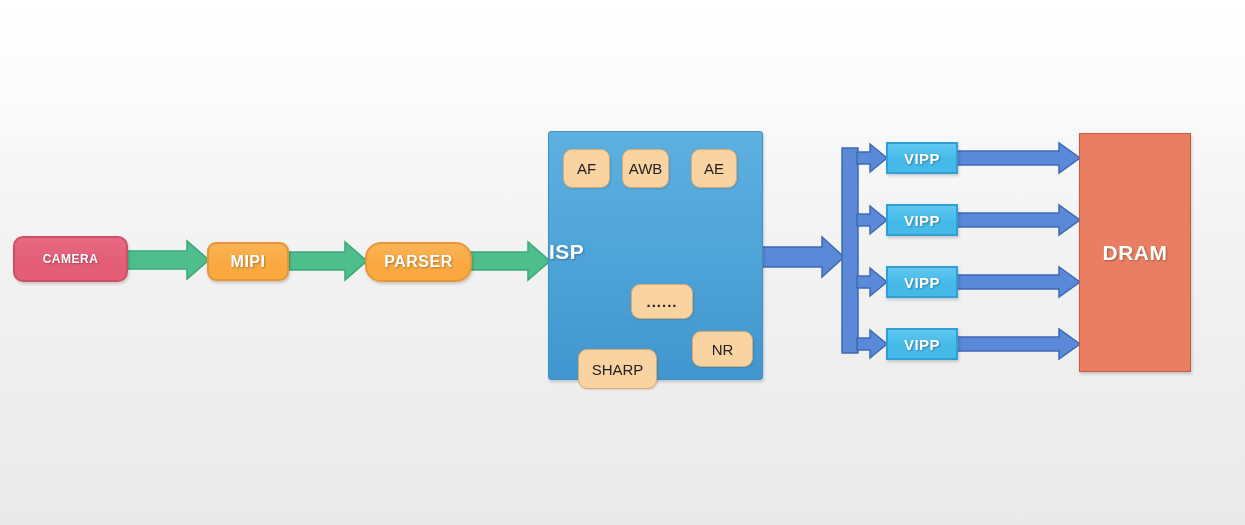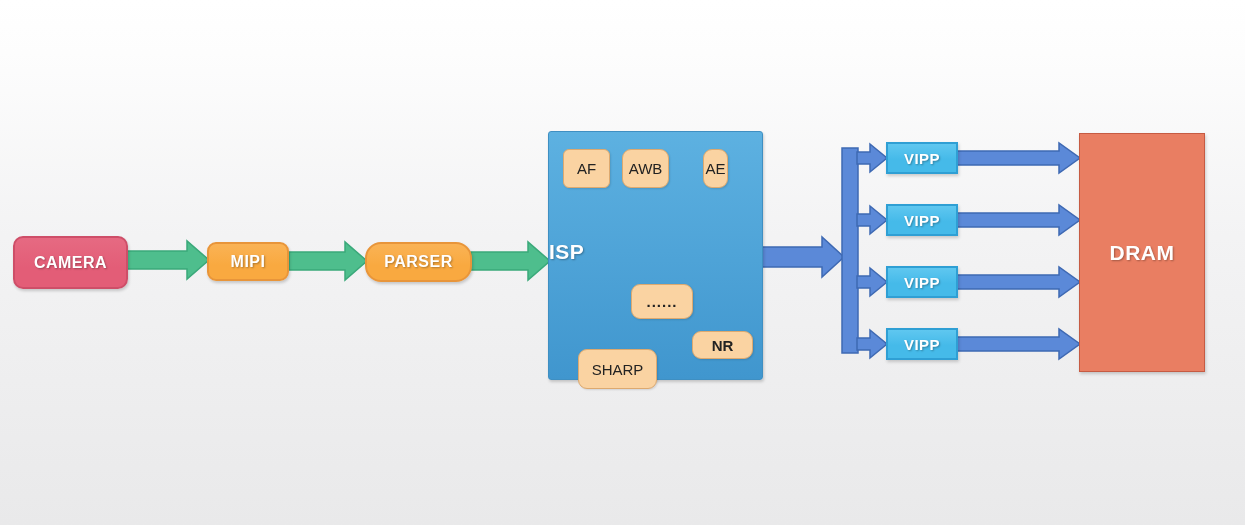--- a/index.html
+++ b/index.html
@@ -32,25 +32,25 @@
     box-shadow: 1px 2px 3px rgba(0,0,0,0.18);
   }
   .node-label {
     color: #ffffff;
     font-weight: bold;
     text-shadow: 1px 1px 2px rgba(0,0,0,0.3);
     letter-spacing: 0.5px;
   }
 
   #camera {
-    left: 13px; top: 236px; width: 115px; height: 53px;
+    left: 13px; top: 236px; width: 115px; height: 46px;
     border-radius: 10px;
     background: linear-gradient(180deg, #e66a82 0%, var(--camera_fill) 60%);
     border: 2px solid var(--camera_border);
-    font-size: 16px;
+    font-size: 12px;
   }
   #mipi {
     left: 207px; top: 242px; width: 82px; height: 39px;
     border-radius: 9px;
     background: linear-gradient(180deg, #fab355 0%, var(--orange_fill) 60%);
     border: 2px solid var(--orange_border);
     font-size: 16px;
   }
   #parser {
     left: 365px; top: 242px; width: 107px; height: 40px;
@@ -81,41 +81,41 @@
     display: flex;
     align-items: center;
     justify-content: center;
     background: var(--chip_fill);
     border: 1.5px solid var(--chip_border);
     border-radius: 9px;
     color: #222222;
     font-size: 15px;
     box-shadow: 1px 1px 2px rgba(0,0,0,0.12);
   }
-  #chip-af    { left: 14px;  top: 17px;  width: 47px; height: 39px; border-radius: 6px; }
+  #chip-af    { left: 14px;  top: 17px;  width: 47px; height: 39px; }
   #chip-awb   { left: 73px;  top: 17px;  width: 47px; height: 39px; }
-  #chip-ae    { left: 154px; top: 17px;  width: 25px; height: 39px; }
+  #chip-ae    { left: 142px; top: 17px;  width: 46px; height: 39px; }
   #chip-dots  { left: 82px;  top: 152px; width: 62px; height: 35px; font-weight: bold; letter-spacing: 1px; }
   #chip-sharp { left: 29px;  top: 196px; width: 79px; height: 40px; margin-top: 21px; }
-  #chip-nr    { left: 143px; top: 199px; width: 61px; height: 28px; font-weight: bold; }
+  #chip-nr    { left: 143px; top: 199px; width: 61px; height: 36px; }
 
   .vipp {
     left: 886px; width: 72px; height: 32px;
     border-radius: 0;
     background: linear-gradient(180deg, #5fc7f0 0%, var(--vipp_fill) 55%);
     border: 2px solid var(--vipp_border);
     font-size: 15px;
   }
   #vipp-1 { top: 142px; }
   #vipp-2 { top: 204px; }
   #vipp-3 { top: 266px; }
   #vipp-4 { top: 328px; }
 
   #dram {
-    left: 1079px; top: 133px; width: 126px; height: 239px;
+    left: 1079px; top: 133px; width: 112px; height: 239px;
     background: var(--dram_fill);
     border: 1.5px solid var(--dram_border);
     font-size: 21px;
   }
 </style>
 </head>
 <body>
 
 <div id="canvas">
 

